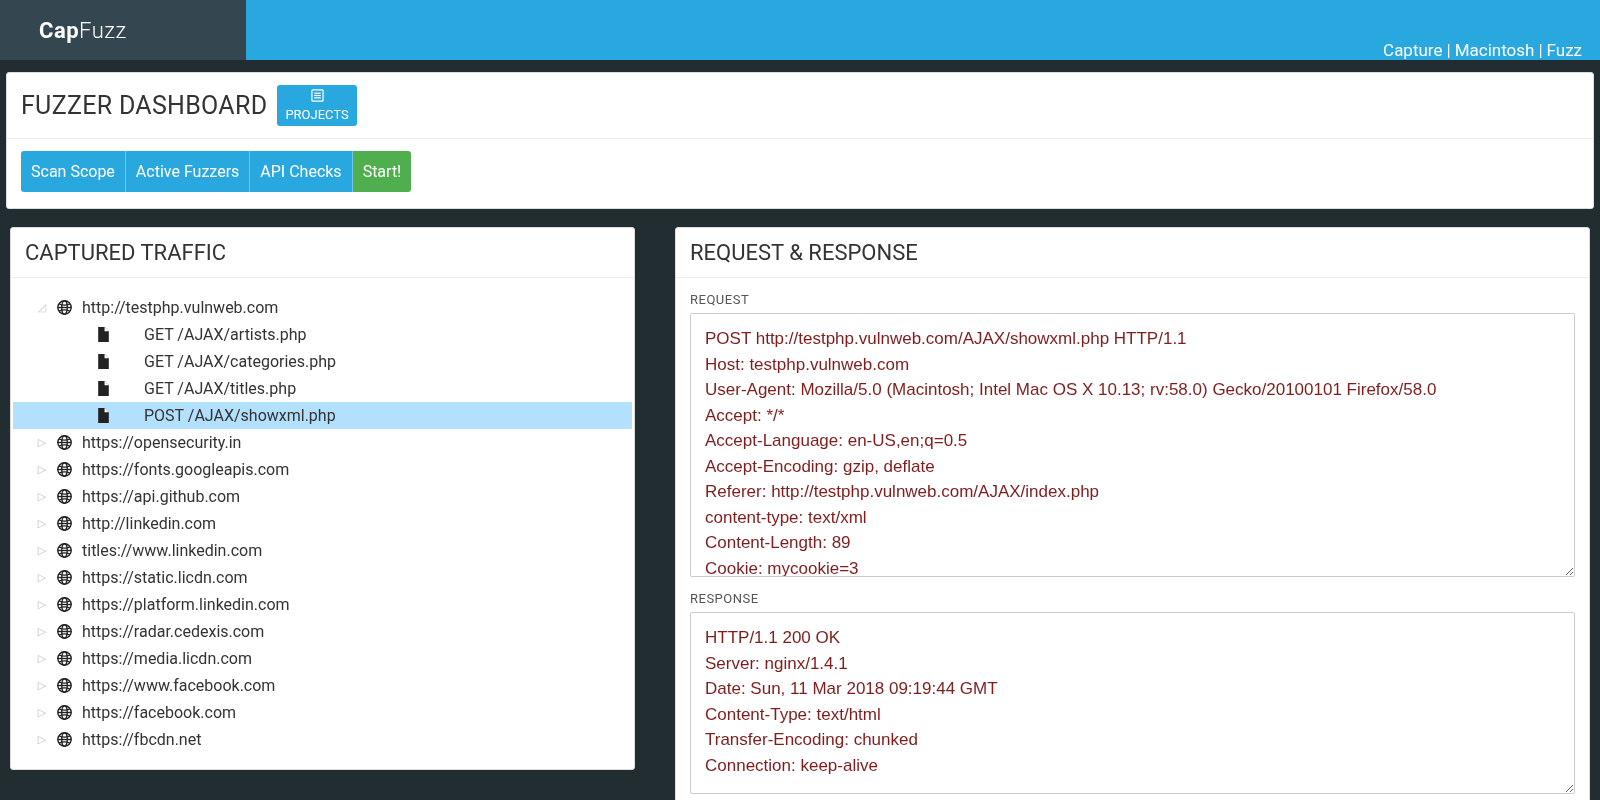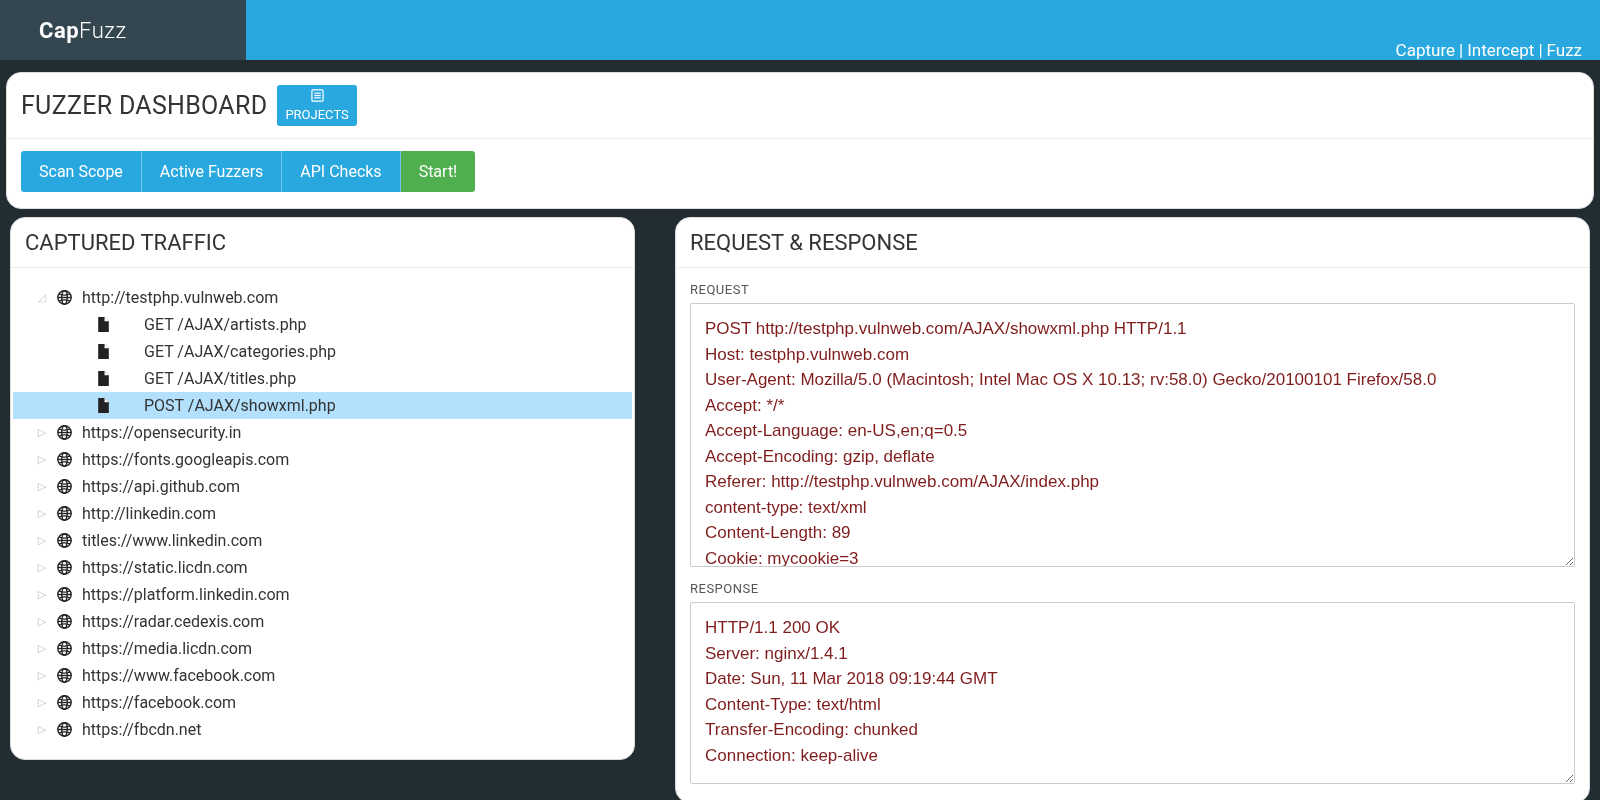--- a/index.html
+++ b/index.html
@@ -34,23 +34,23 @@
     justify-content: flex-end;
     padding-right: 18px;
     font-size: 17px;
   }
   .topbar-right a { color: #fff; text-decoration: none; }
   .topbar-right .sep { margin: 0 4px; }
   
   .content { padding: 12px 6px; }
   .panel {
     background: #fff;
-    border-radius: 15px;
+    border-radius: 3px;
     border: 1px solid #ddd;
-    margin-bottom: 8px;
+    margin-bottom: 18px;
   }
   .dashboard-head {
     display: flex;
     align-items: center;
     gap: 10px;
     padding: 12px 14px;
     border-bottom: 1px solid #eee;
   }
   .dashboard-head h2 {
     font-weight: 400;
@@ -71,21 +71,21 @@
     flex-direction: column;
   }
   .list-icon {
     width: 13px; height: 13px;
   }
   .btnbar { padding: 12px 14px 16px; display:flex; }
   .btn {
     border: none;
     color: #fff;
     font-size: 16px;
-    padding: 11px 18px;
+    padding: 11px 10px;
     cursor: pointer;
     font-family: inherit;
   }
   .btn-blue { background: #29a8df; border-right: 1px solid rgba(255,255,255,0.35); }
   .btn-blue:last-of-type { border-right:none;}
   .btn-green { background: #4fae4e; }
   .btn:first-child { border-radius: 3px 0 0 3px; }
   .btn-green { border-radius: 0 3px 3px 0; }
   
   .cols { display:flex; gap: 40px; padding: 0 4px;}
@@ -151,21 +151,21 @@
 <body>
 
 <div class="topbar">
   <div class="logo">
     <span class="bold">Cap</span>
       <span class="light">Fuzz</span>
   </div>
   <div class="topbar-right">
     <a href="#">Capture</a>
     <span class="sep">|</span>
-    <a href="#">Intercept</a>
+    <a href="#">Macintosh</a>
     <span class="sep">|</span>
     <a href="#">Fuzz</a>
   </div>
 </div>
 
 <div class="content">
 
   <div class="panel">
     <div class="dashboard-head">
       <h2>FUZZER DASHBOARD</h2>

